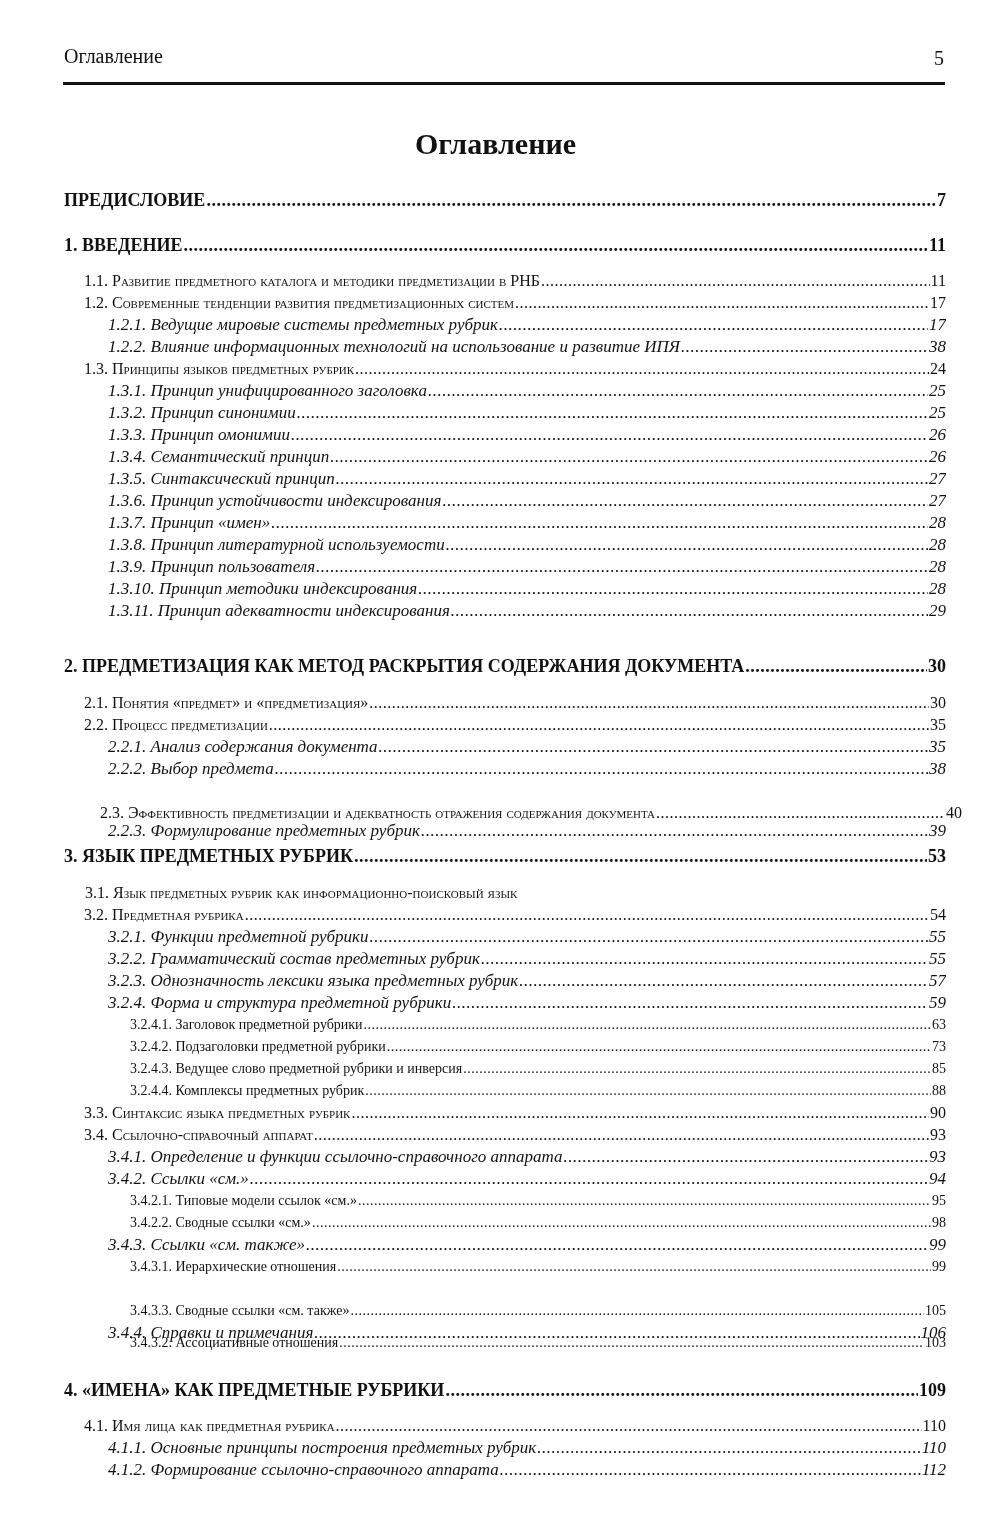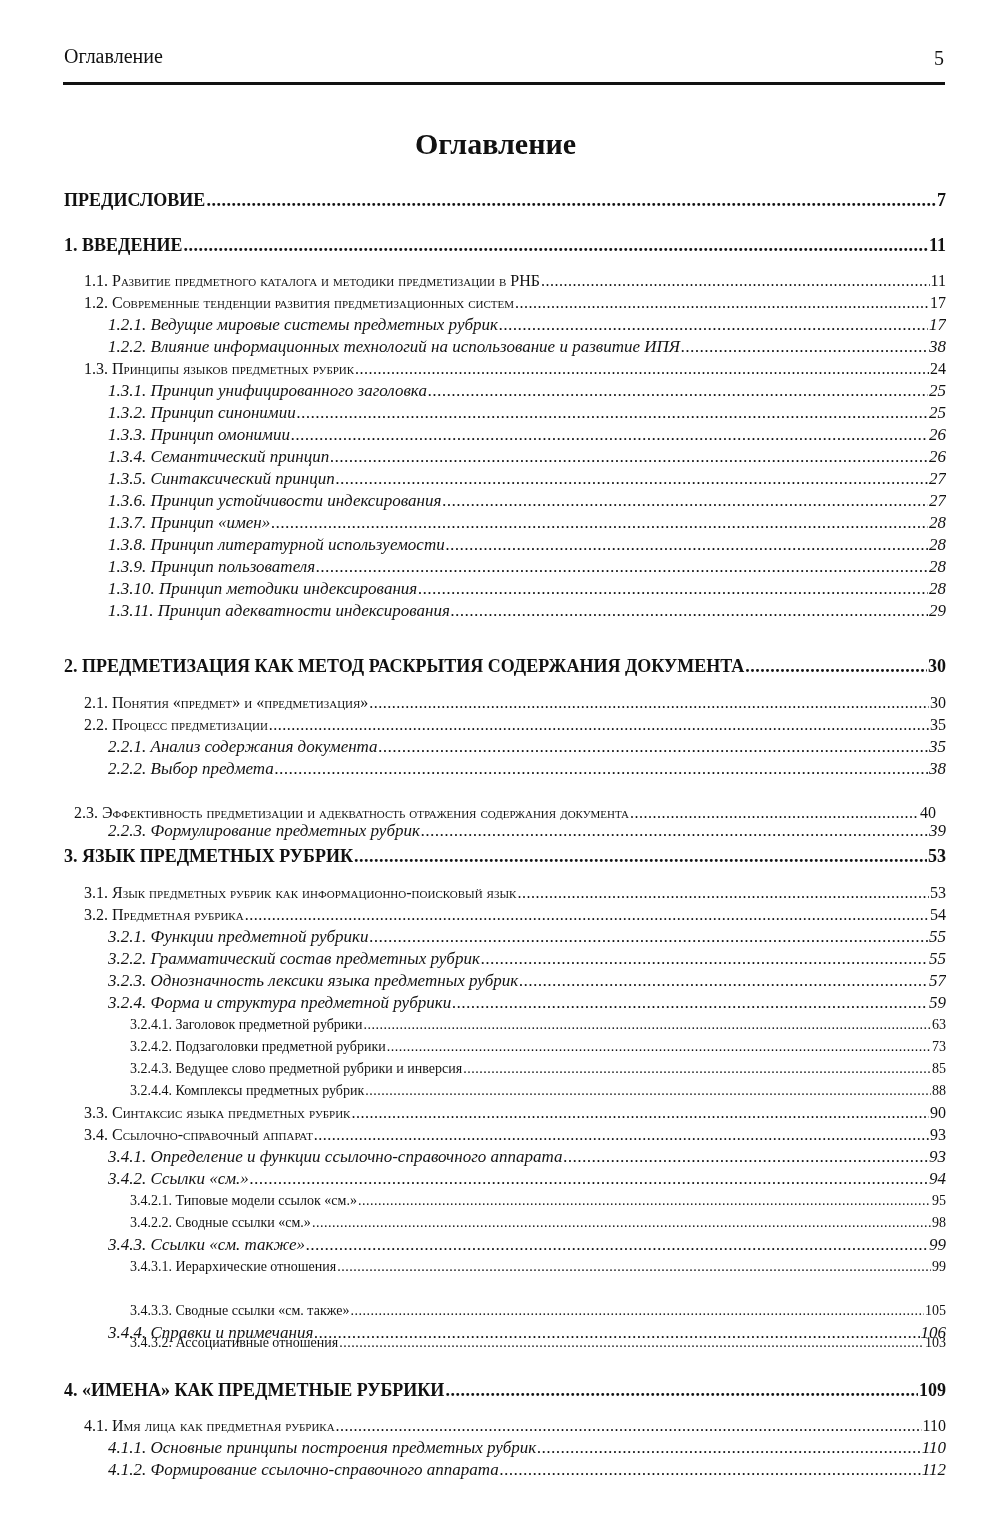--- a/index.html
+++ b/index.html
@@ -164,31 +164,31 @@
     <div class="entry lvl2" style="left: 108px; width: 838px; top: 758px;">
       <span class="label">2.2.2. Выбор предмета</span>
       <span class="dots"></span>
       <span class="pg">38</span>
     </div>
     <div class="entry lvl2" style="left: 108px; width: 838px; top: 780px; margin-top: 40px;">
       <span class="label">2.2.3. Формулирование предметных рубрик</span>
       <span class="dots"></span>
       <span class="pg">39</span>
     </div>
-    <div class="entry lvl1" style="left: 74px; width: 862px; top: 802px;">
+    <div class="entry lvl1" style="left: 100px; width: 862px; top: 802px;">
       <span class="label">2.3. Эффективность предметизации и адекватность отражения содержания документа</span>
       <span class="dots"></span>
       <span class="pg">40</span>
     </div>
     <div class="entry lvl0" style="left: 64px; width: 882px; top: 844px;">
       <span class="label">3. ЯЗЫК ПРЕДМЕТНЫХ РУБРИК</span>
       <span class="dots"></span>
       <span class="pg">53</span>
     </div>
-    <div class="entry lvl1" style="left: 84px; width: 862px; top: 882px;">
+    <div class="entry lvl1" style="left: 84px; width: 862px; top: 882px; flex-direction: column;">
       <span class="label">3.1. Язык предметных рубрик как информационно-поисковый язык</span>
       <span class="dots"></span>
       <span class="pg">53</span>
     </div>
     <div class="entry lvl1" style="left: 84px; width: 862px; top: 904px;">
       <span class="label">3.2. Предметная рубрика</span>
       <span class="dots"></span>
       <span class="pg">54</span>
     </div>
     <div class="entry lvl2" style="left: 108px; width: 838px; top: 926px;">

